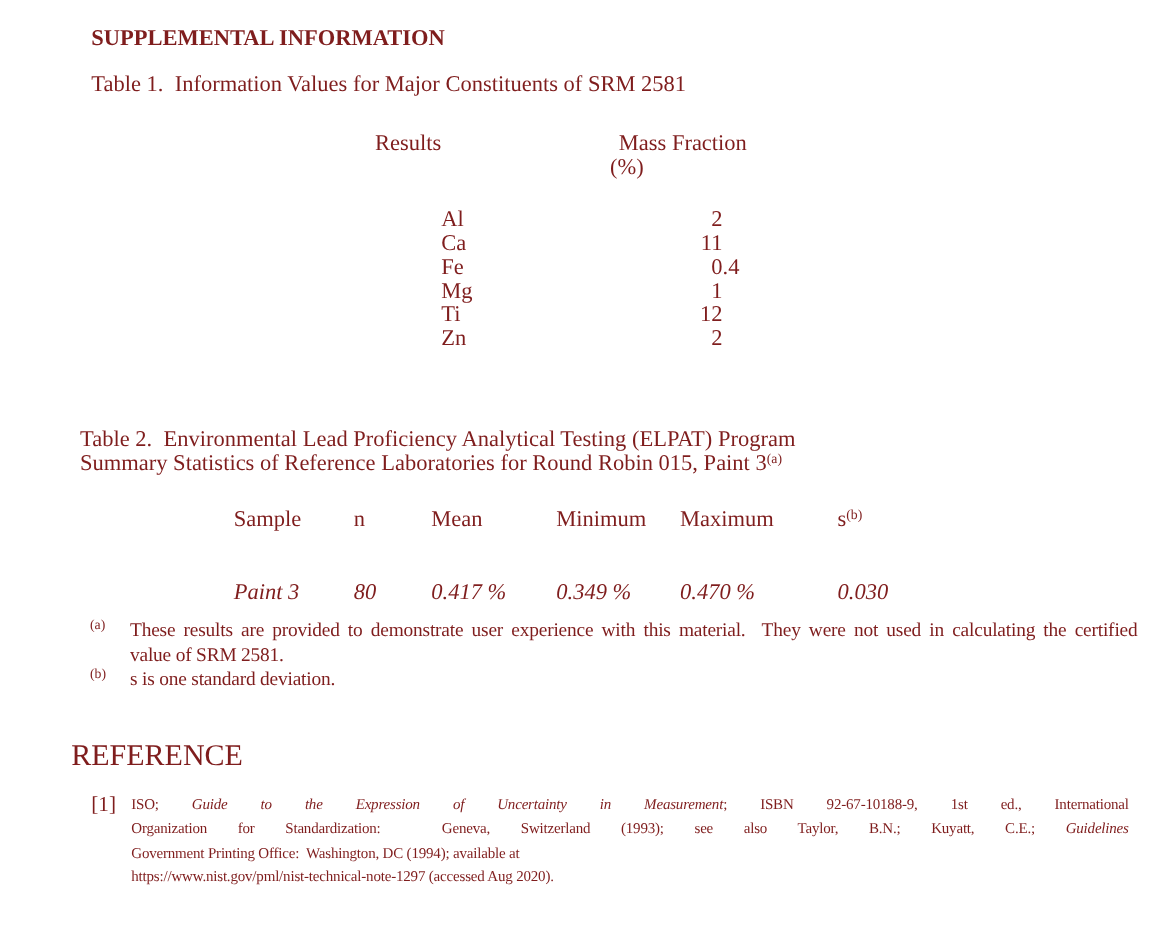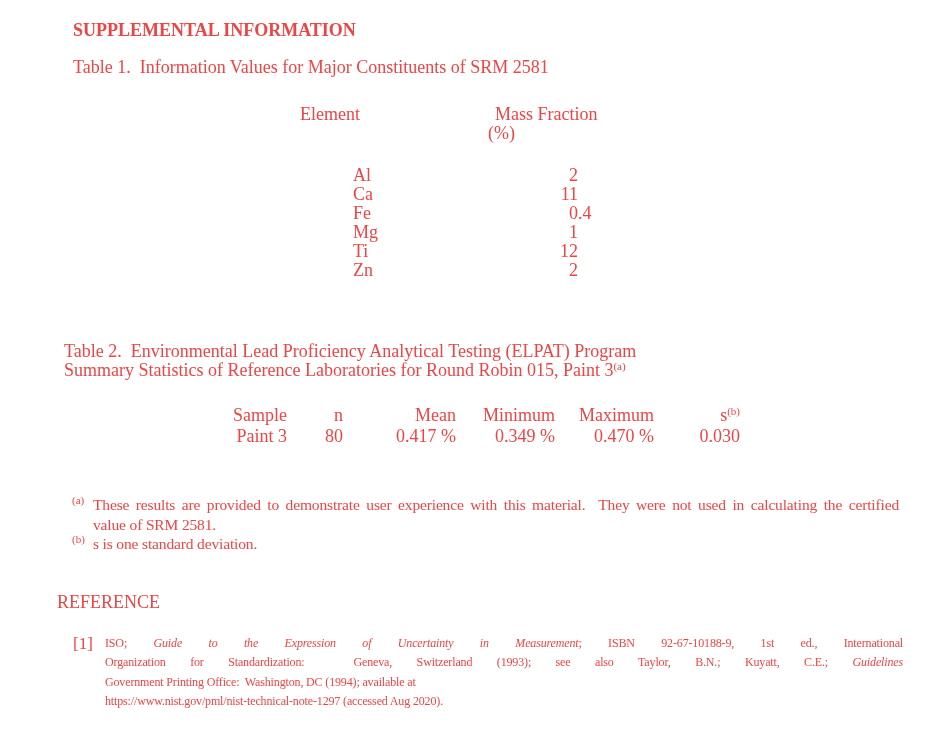--- a/index.html
+++ b/index.html
@@ -1,20 +1,20 @@
 <!DOCTYPE html>
 <html><head>
 <meta charset="utf-8">
 <style>
   html,body{margin:0;padding:0;background:#ffffff;}
   .page{
     position:relative;
     width:939px;height:747px;
     background:#ffffff;
-    color:#ef4444;
+    color:#7f1d1d;
     font-family:"Liberation Serif","DejaVu Serif",serif;
     overflow:hidden;
   }
   .abs{position:absolute;}
   .c{}
   .i{font-style:italic;}
   .just{text-align:justify;text-align-last:justify;}
   .h1{left:73px;top:20px;font-size:18px;font-weight:bold;}
   .cap{font-size:18px;}
   .t1cap{left:73px;top:57px;width:830px;}
@@ -22,45 +22,45 @@
   .t1colmf{left:495px;top:104px;width:160px;font-size:18px;}
   .t1colunit{left:488px;top:123px;width:160px;font-size:18px;}
   .t1row{position:absolute;left:0;width:939px;height:19px;font-size:18px;}
   .t1el{position:absolute;left:353px;}
   .t1int{position:absolute;left:490px;width:88px;text-align:right;}
   .t1frac{position:absolute;left:578px;}
   .t2cap1{left:64px;top:341px;width:830px;}
   .t2cap2{left:64px;top:360px;width:830px;}
   .t2row{position:absolute;left:0;width:939px;height:20px;font-size:18px;}
   .t2h{top:405px;}
-  .t2d{top:426px;}
-  .cell{position:absolute;text-align:right;}
+  .t2d{top:463px;font-style:italic;}
+  .cell{position:absolute;text-align:left;}
   .col1{left:187px;width:100px;}
   .col2{left:283px;width:60px;}
   .col3{left:345px;width:111px;}
   .col4{left:445px;width:110px;}
   .col5{left:544px;width:110px;}
   .col6{left:670px;width:70px;}
   sup.s{font-size:11px;vertical-align:baseline;position:relative;top:-6px;line-height:0;}
   .fnmark{left:72px;font-size:11px;}
-  .fnblock{left:93px;width:806px;font-size:15.5px;line-height:19.5px;letter-spacing:-0.15px;}
-  .refhead{left:57px;top:592px;width:830px;font-size:18px;}
+  .fnblock{left:104px;width:806px;font-size:15.5px;line-height:19.5px;letter-spacing:-0.15px;}
+  .refhead{left:57px;top:592px;width:830px;font-size:24px;}
   .refmark{left:73px;top:634px;font-size:17px;}
   .refblock{left:105px;top:634px;width:798px;font-size:12px;line-height:19.3px;letter-spacing:-0.15px;}
 </style>
 </head>
 <body>
 
 <div class="page">
 
   <div class="abs h1">SUPPLEMENTAL INFORMATION</div>
 
   <div class="abs cap c t1cap">Table 1.&nbsp; Information Values for Major Constituents of SRM 2581</div>
 
-  <div class="abs c t1colel">Element</div>
+  <div class="abs c t1colel">Results</div>
   <div class="abs c t1colmf">Mass Fraction</div>
   <div class="abs c t1colunit">(%)</div>
 
   <div class="t1row" style="top:165px">
     <span class="t1el">Al</span>
     <span class="t1int">2</span>
     <span class="t1frac"></span>
   </div>
   <div class="t1row" style="top:184px">
     <span class="t1el">Ca</span>

